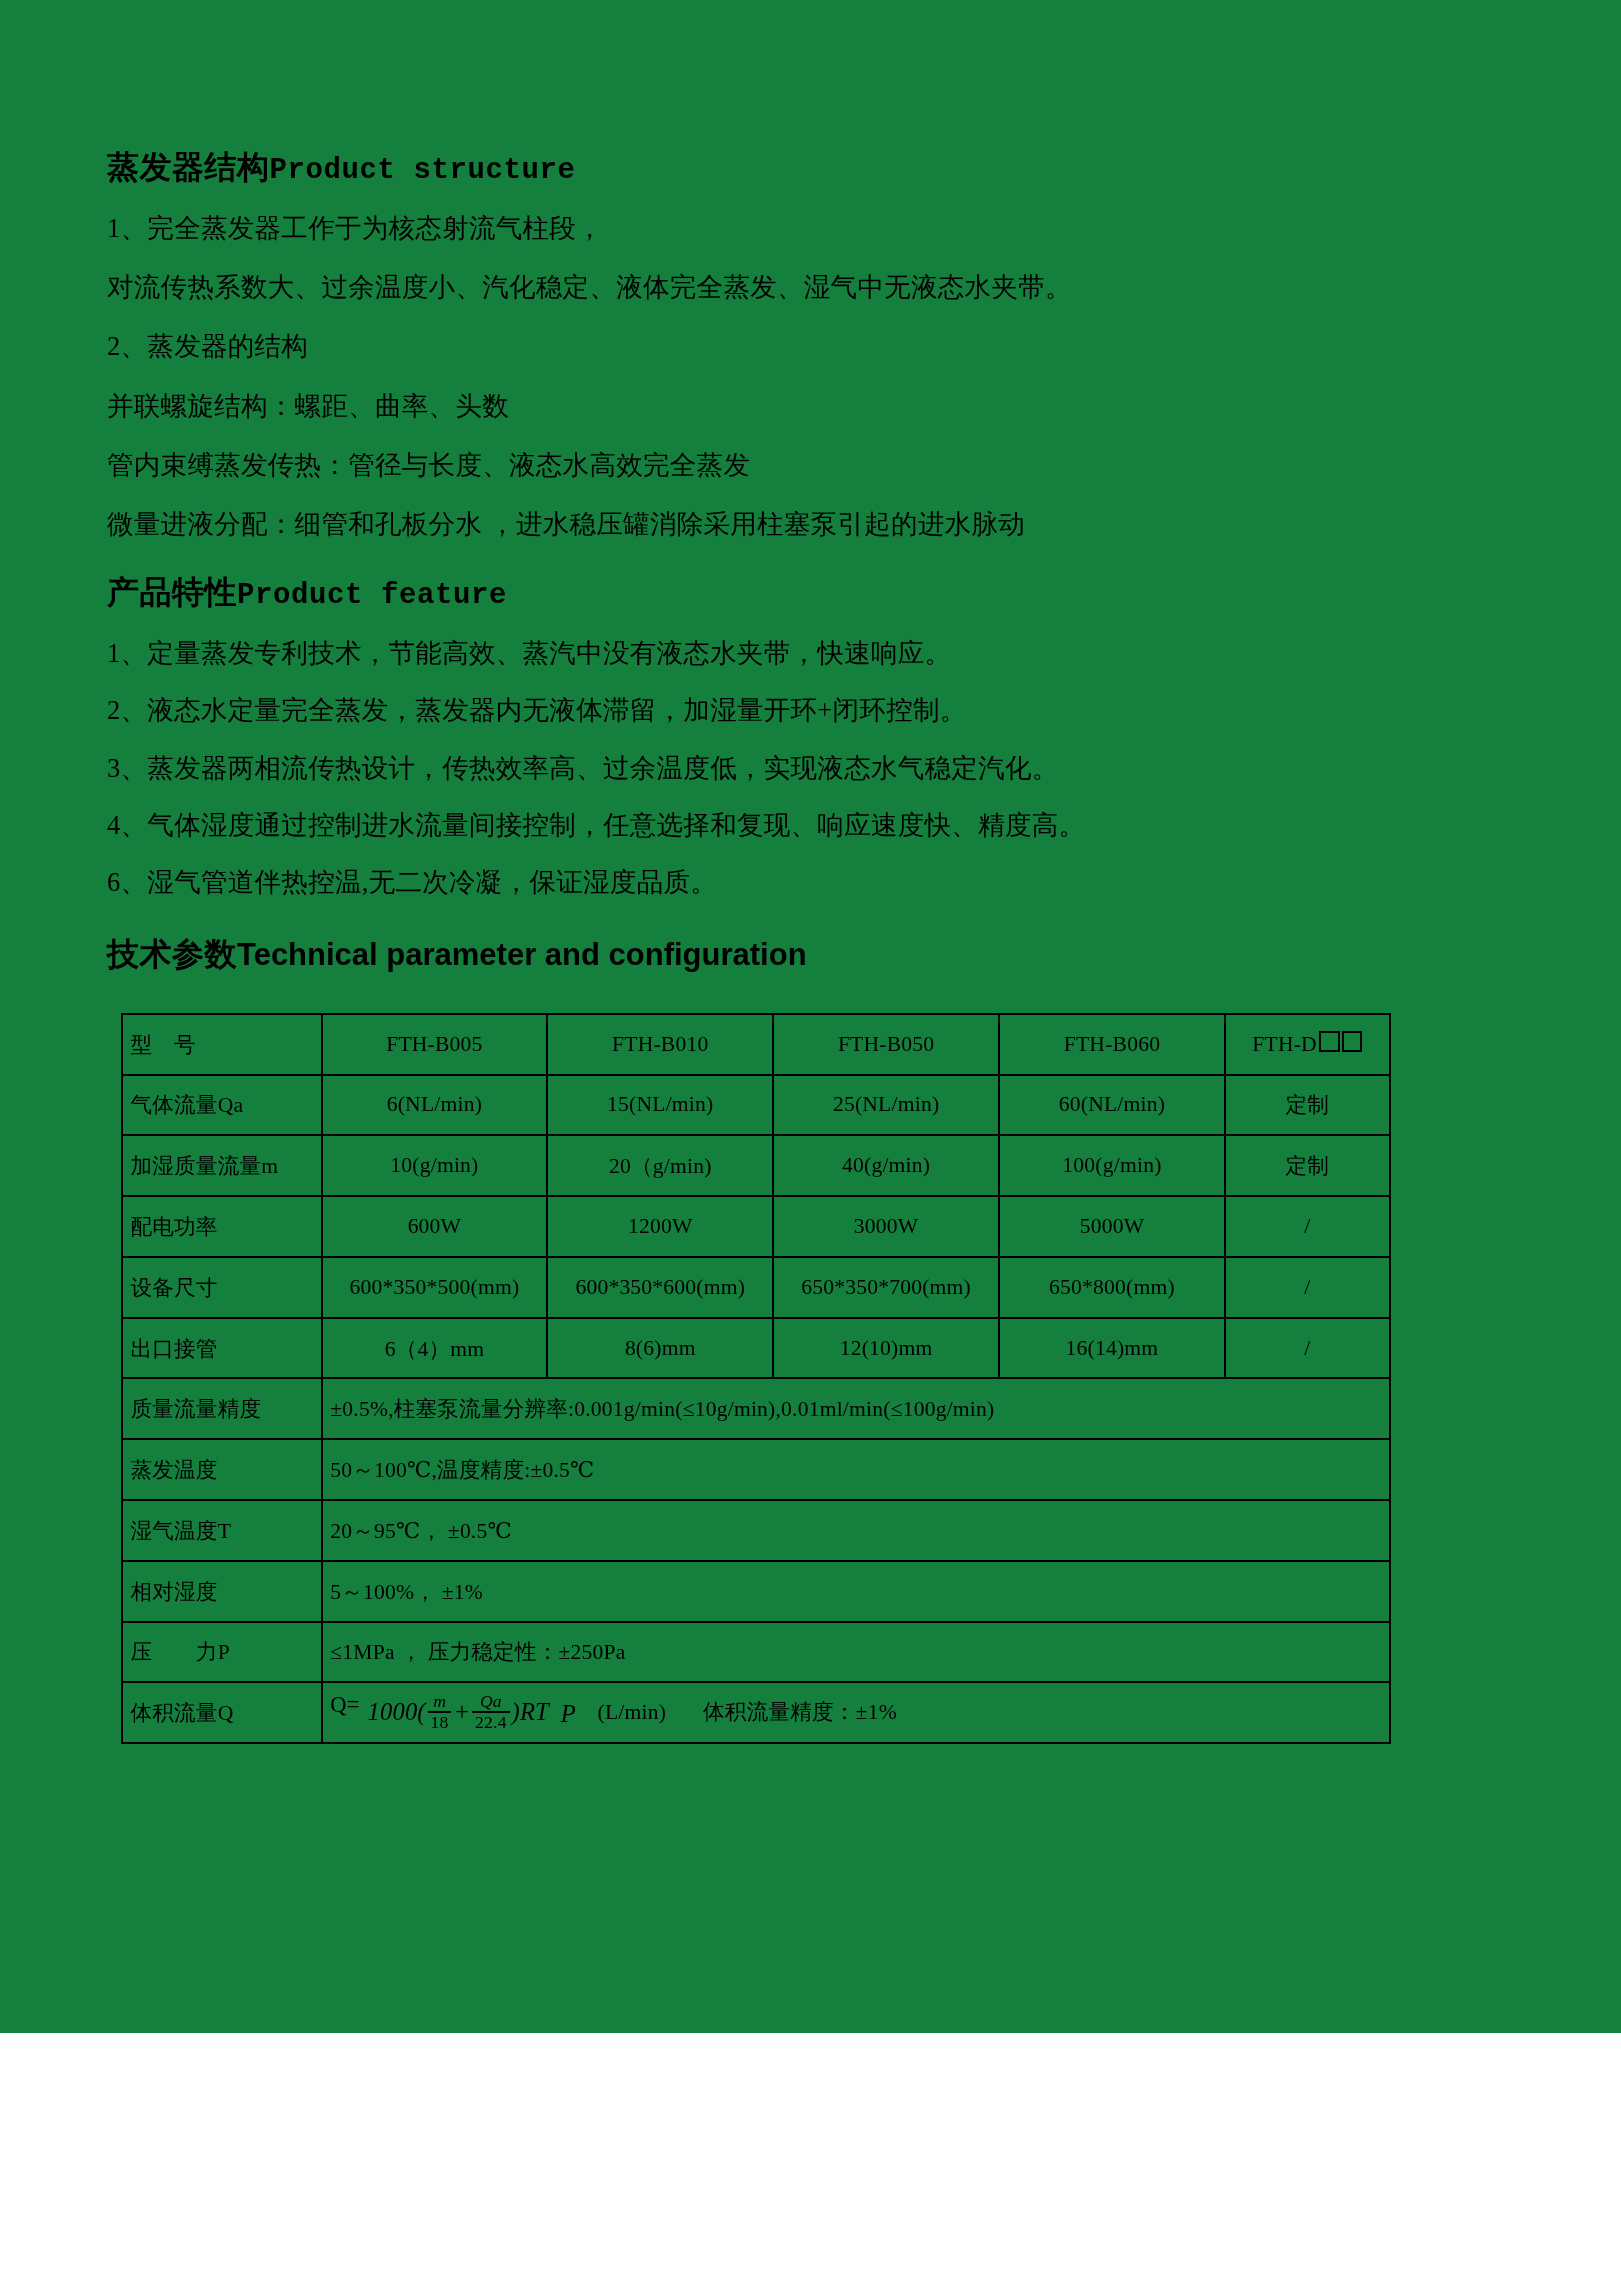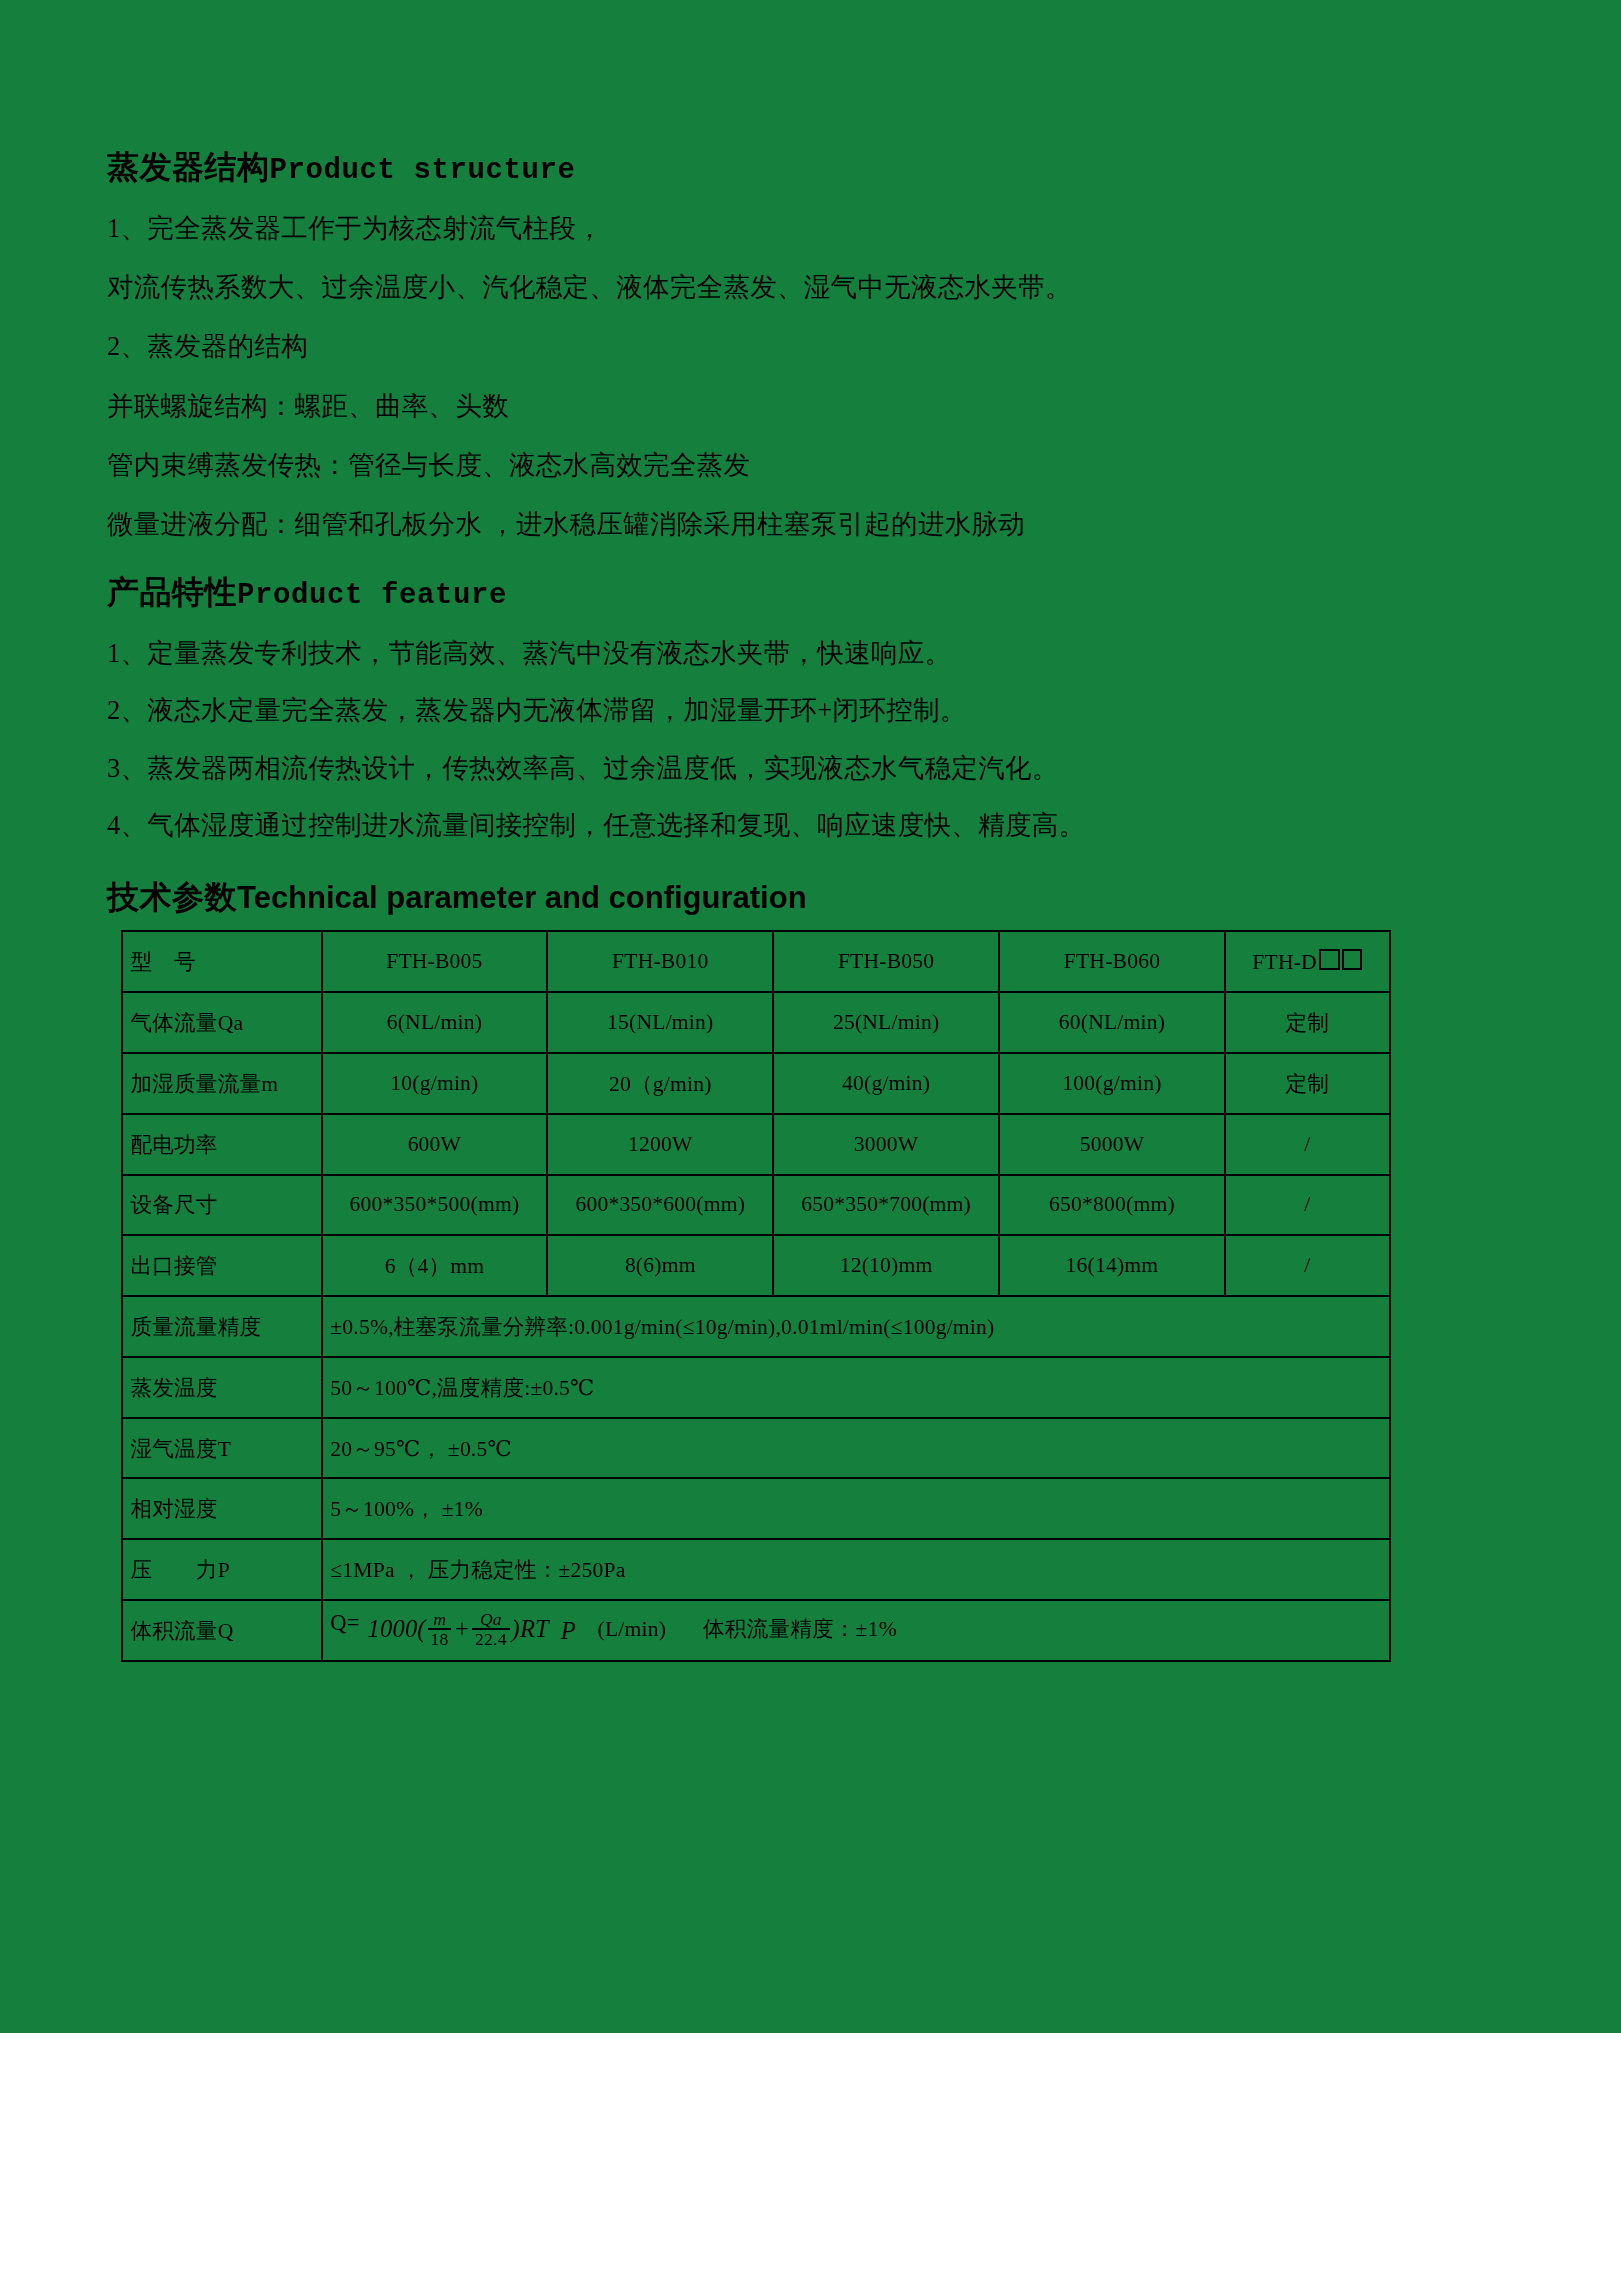--- a/index.html
+++ b/index.html
@@ -37,21 +37,21 @@
     font-family: "Liberation Sans", "DejaVu Sans", sans-serif;
     font-weight: bold;
     font-size: 31px;
     letter-spacing: 0px;
   }
   .h-section.second {
     margin-top: 29px;
   }
   .h-section.third {
     margin-top: 33px;
-    margin-bottom: 13px;
+    margin-bottom: 38px;
   }
   p.body-line {
     font-size: 26.5px;
     line-height: 1.35;
     margin: 0 0 23.5px 0;
     letter-spacing: 0.3px;
   }
   p.body-line.tight {
     margin-bottom: 21.6px;
   }
@@ -198,20 +198,21 @@
   <p class="body-line">微量进液分配：细管和孔板分水 ，进水稳压罐消除采用柱塞泵引起的进水脉动</p>
 
   <h2 class="h-section second">
     <span>产品特性</span><span class="en">Product feature</span>
   </h2>
 
   <p class="body-line tight">1、定量蒸发专利技术，节能高效、蒸汽中没有液态水夹带，快速响应。</p>
   <p class="body-line tight">2、液态水定量完全蒸发，蒸发器内无液体滞留，加湿量开环+闭环控制。</p>
   <p class="body-line tight">3、蒸发器两相流传热设计，传热效率高、过余温度低，实现液态水气稳定汽化。</p>
   <p class="body-line tight">4、气体湿度通过控制进水流量间接控制，任意选择和复现、响应速度快、精度高。</p>
+  <p class="body-line tight">6、湿气管道伴热控温,无二次冷凝，保证湿度品质。</p>
 
   <h2 class="h-section third sans">
     <span>技术参数</span><span class="en">Technical parameter and configuration</span>
   </h2>
 
   <table class="spec">
     <tbody>
 
       <tr>
         <td class="label model-label">型　号</td>

